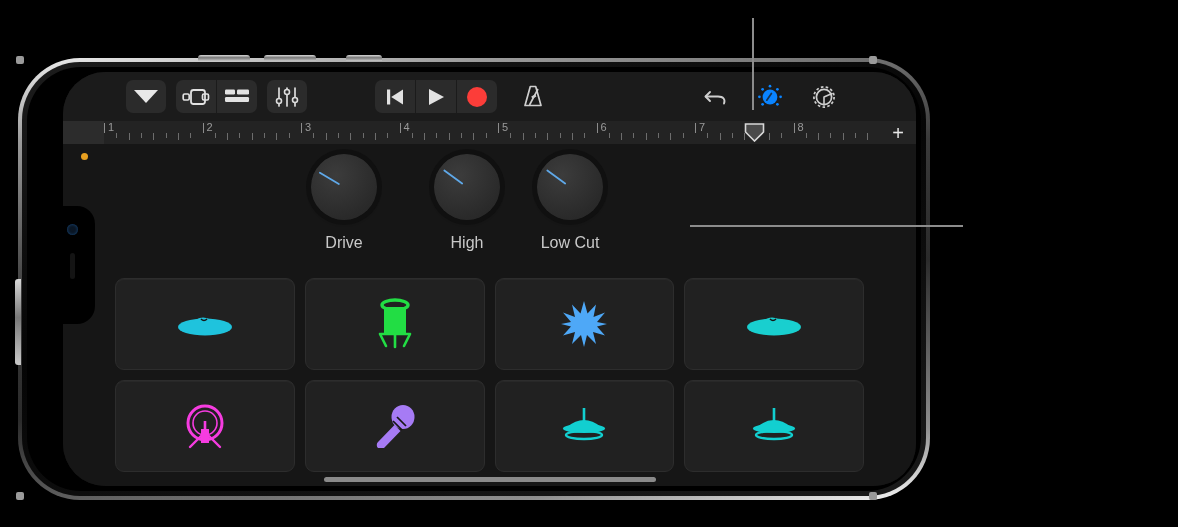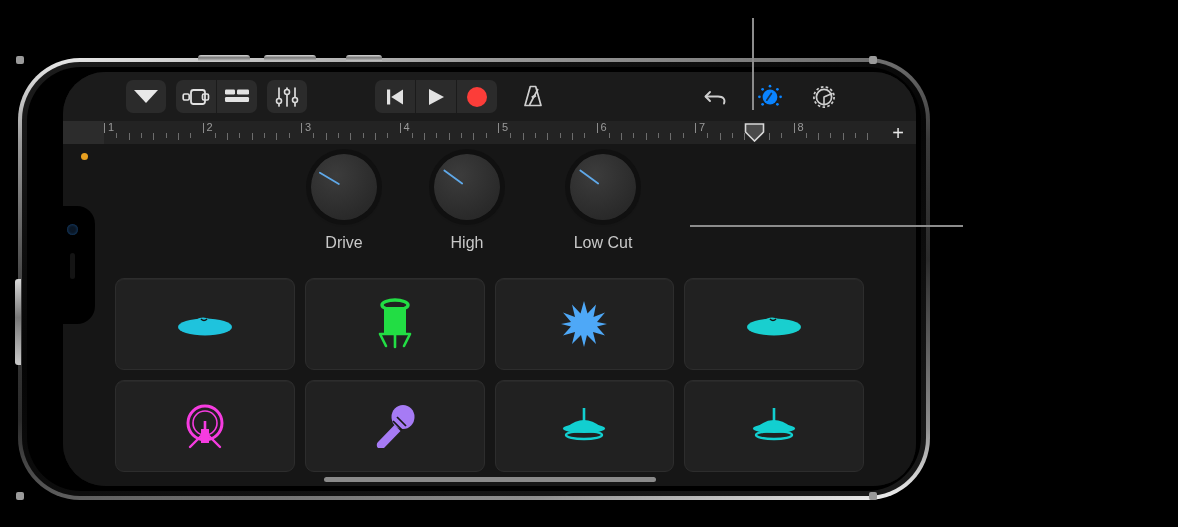--- a/index.html
+++ b/index.html
@@ -342,21 +342,21 @@
             <div class="knob-label">Drive</div>
           </div>
           <div class="knob-cell" style="left: 356px;">
             <div class="knob">
               <svg class="knob-ptr" viewBox="0 0 66 66">
                 <line x1="28.145898033750314" y1="29.47328848624516" x2="10.347524157501471" y2="16.542012935810753" stroke="#5fa8e8" stroke-width="1.8" stroke-linecap="round"></line>
               </svg>
             </div>
             <div class="knob-label">High</div>
           </div>
-          <div class="knob-cell" style="left: 492px;">
+          <div class="knob-cell" style="left: 459px;">
             <div class="knob">
               <svg class="knob-ptr" viewBox="0 0 66 66">
                 <line x1="28.145898033750314" y1="29.47328848624516" x2="10.347524157501471" y2="16.542012935810753" stroke="#5fa8e8" stroke-width="1.8" stroke-linecap="round"></line>
               </svg>
             </div>
             <div class="knob-label">Low Cut</div>
           </div>
         </div>
 
       <div class="pads" id="pad-grid">

